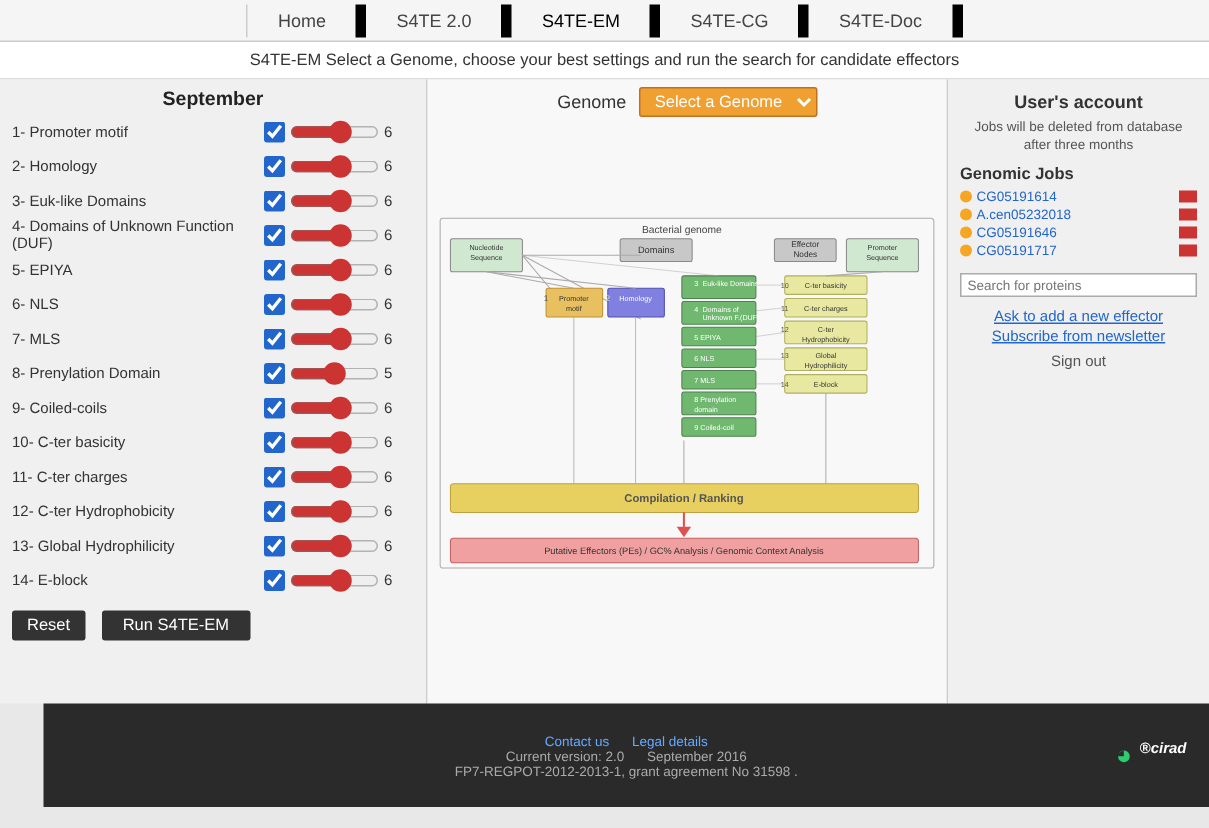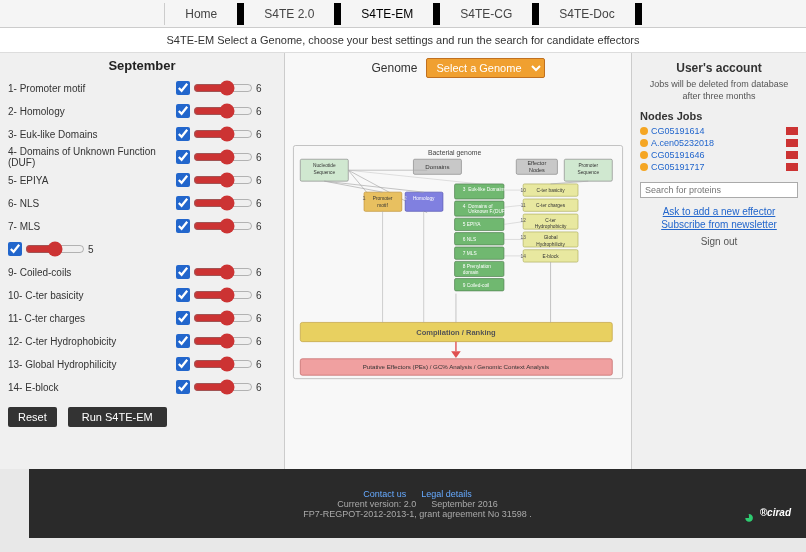--- a/index.html
+++ b/index.html
@@ -247,21 +247,21 @@
       display: flex;
       flex-direction: column;
       justify-content: center;
       position: relative;
       margin-left: 29px;
     }
     .footer a { color: #66aaff; text-decoration: none; }
     .footer-logo {
       position: absolute;
       right: 15px;
-      bottom: 10px;
+      bottom: 24px;
       font-size: 18px;
       color: #2ecc71;
       font-style: italic;
       font-weight: bold;
     }
     .footer-logo span { color: #fff; font-size: 10px; vertical-align: super; }
 
     .main-content {
       display: flex;
       height: 416px;
@@ -337,20 +337,21 @@
         </div>
         <div class="setting-row">
           <span class="setting-label">7- MLS</span>
           <input type="checkbox" class="setting-checkbox" checked="" style="">
           <div class="setting-slider-container">
             <input type="range" class="setting-slider" min="0" max="10" value="6" style="">
             <span class="setting-value">6</span>
           </div>
         </div>
         <div class="setting-row">
+          <span class="setting-label">8- Prenylation Domain</span>
           <input type="checkbox" class="setting-checkbox" checked="" style="">
           <div class="setting-slider-container">
             <input type="range" class="setting-slider" min="0" max="10" value="5" style="">
             <span class="setting-value">5</span>
           </div>
         </div>
         <div class="setting-row">
           <span class="setting-label">9- Coiled-coils</span>
           <input type="checkbox" class="setting-checkbox" checked="" style="">
           <div class="setting-slider-container">
@@ -523,21 +524,21 @@
       <line x1="242" y1="218" x2="242" y2="260" stroke="#aaa" stroke-width="1"></line>
       <line x1="380" y1="172" x2="380" y2="260" stroke="#aaa" stroke-width="1"></line>
       <line x1="135" y1="98" x2="135" y2="260" stroke="#aaa" stroke-width="0.8"></line>
       <line x1="195" y1="98" x2="195" y2="260" stroke="#aaa" stroke-width="0.8"></line>
     </svg>
   </div>
 
   <div class="right-panel">
     <div class="user-account-title">User's account</div>
     <div class="user-notice">Jobs will be deleted from database after three months</div>
-    <div class="recent-jobs-title">Nodes Jobs</div>
+    <div class="recent-jobs-title">Genomic Jobs</div>
     <div id="jobs-list">
         <div class="job-item">
           <div class="job-icon" style="background: rgb(245, 166, 35);"></div>
           <a href="#" class="job-link">CG05191614</a>
           <div class="job-flag"></div>
         </div>
         <div class="job-item">
           <div class="job-icon" style="background: rgb(245, 166, 35);"></div>
           <a href="#" class="job-link">A.cen05232018</a>
           <div class="job-flag"></div>

